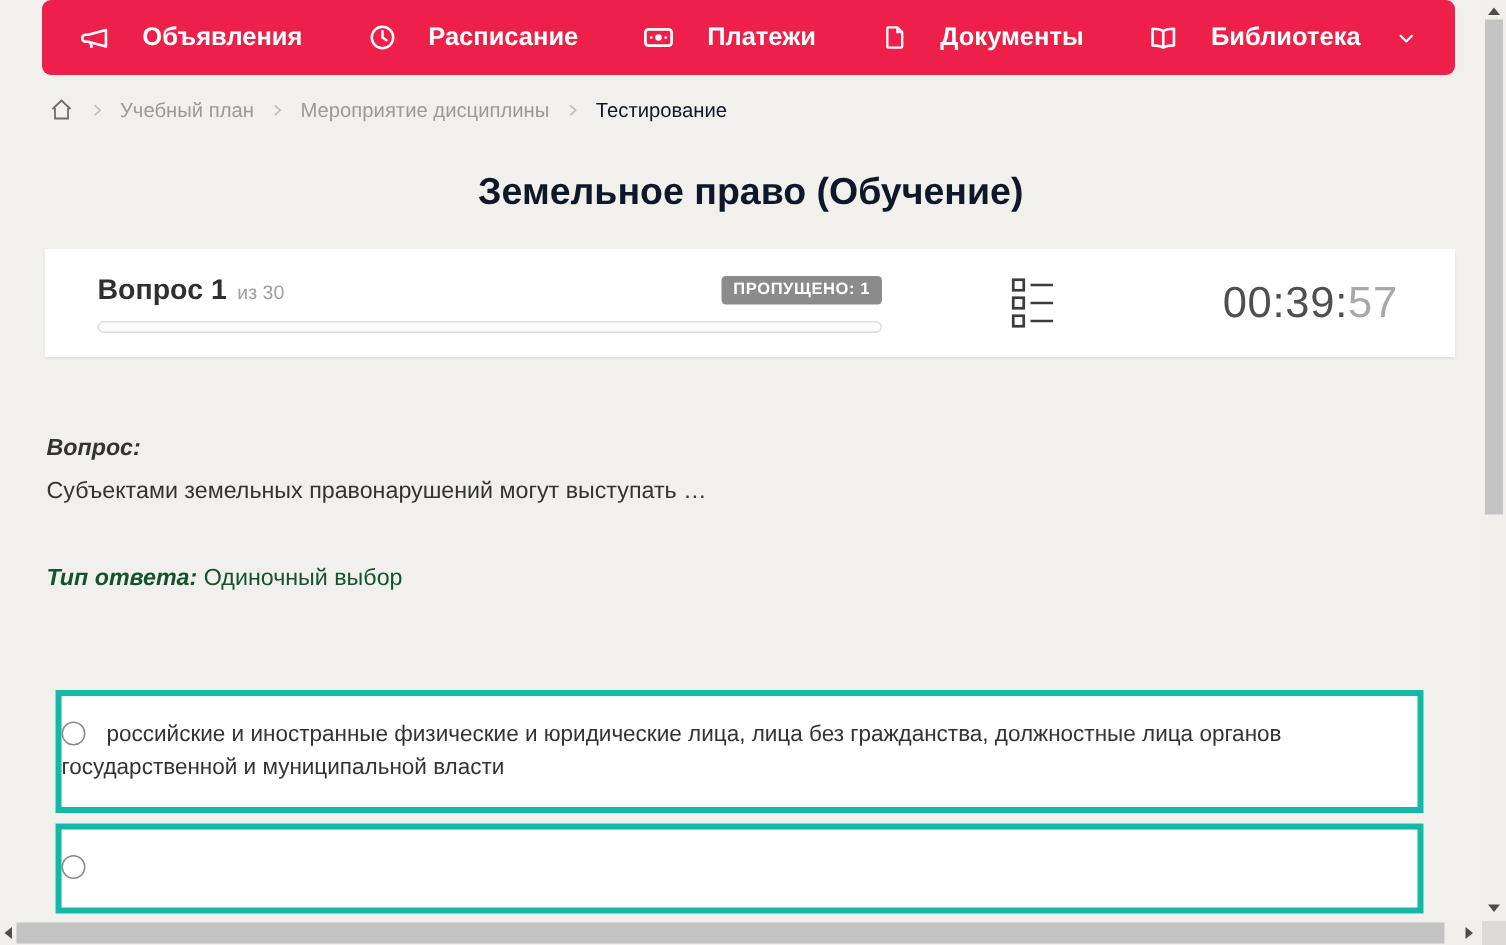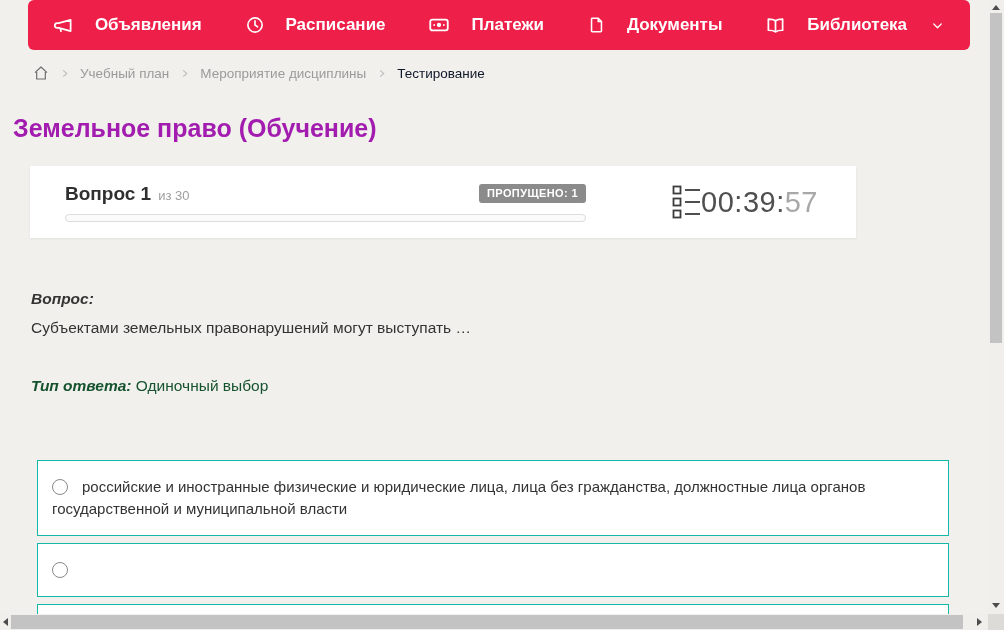--- a/index.html
+++ b/index.html
@@ -39,29 +39,30 @@
     font-size:13.5px; color:#9a9a9a; height:18px;
   }
   .breadcrumb .home { color:#6e6e6e; display:flex; align-items:center; cursor:pointer; }
   .breadcrumb .sep { color:#bdbdbd; display:flex; align-items:center; }
   .breadcrumb .crumb { cursor:pointer; }
   .breadcrumb .crumb.current { color:#0f172a; cursor:default; }
 
   
   .page-title {
     margin-top:31px;
+    text-align:center;
     font-size:25px; font-weight:700;
-    color:#a21caf;
+    color:#0f172a;
     height:31px; line-height:31px;margin-left:13px;
   }
 
   
   .question-panel {
     margin:22px 18px 0 30px;
-    width:826px; height:72px;
+    width:940px; height:72px;
     background:#ffffff;
     box-shadow:0 1px 2px rgba(0,0,0,0.07);
     display:flex; align-items:center;
     padding:0 20px 0 35px;
   }
   .q-left { width:523px; }
   .q-row { display:flex; align-items:center; justify-content:space-between; height:22px; }
   .q-title { font-size:19px; font-weight:600; color:#2f2f2f; }
   .q-counter { font-size:13px; color:#9e9e9e; margin-left:7px; font-weight:400; }
   .badge {
@@ -87,22 +88,22 @@
   .q-heading { font-size:15.5px; font-weight:700; font-style:italic; color:#333; }
   .q-text { margin-top:9px; font-size:15.5px; line-height:21px; color:#333; }
   .answer-type { margin-top:39px; font-size:15.5px; color:#14532d; }
   .answer-type .lbl { font-weight:700; font-style:italic; }
 
   
   .options { margin:65px 39px 0 37px; }
   .option {
     display:block;
     background:#fff;
-    border:1px solid #14b8a6;
-    padding:15px 16px 15px 14px;
+    border:4px solid #14b8a6;
+    padding:15px 16px 15px 0;
     margin-bottom:7px;
     font-size:15px; line-height:22px; color:#333;
     cursor:pointer;
   }
   .radio {
     display:inline-block; width:16px; height:16px;
     border:1px solid #8a8a8a; border-radius:50%;
     background:#fff; vertical-align:-3px; margin-right:14px;
   }
 

